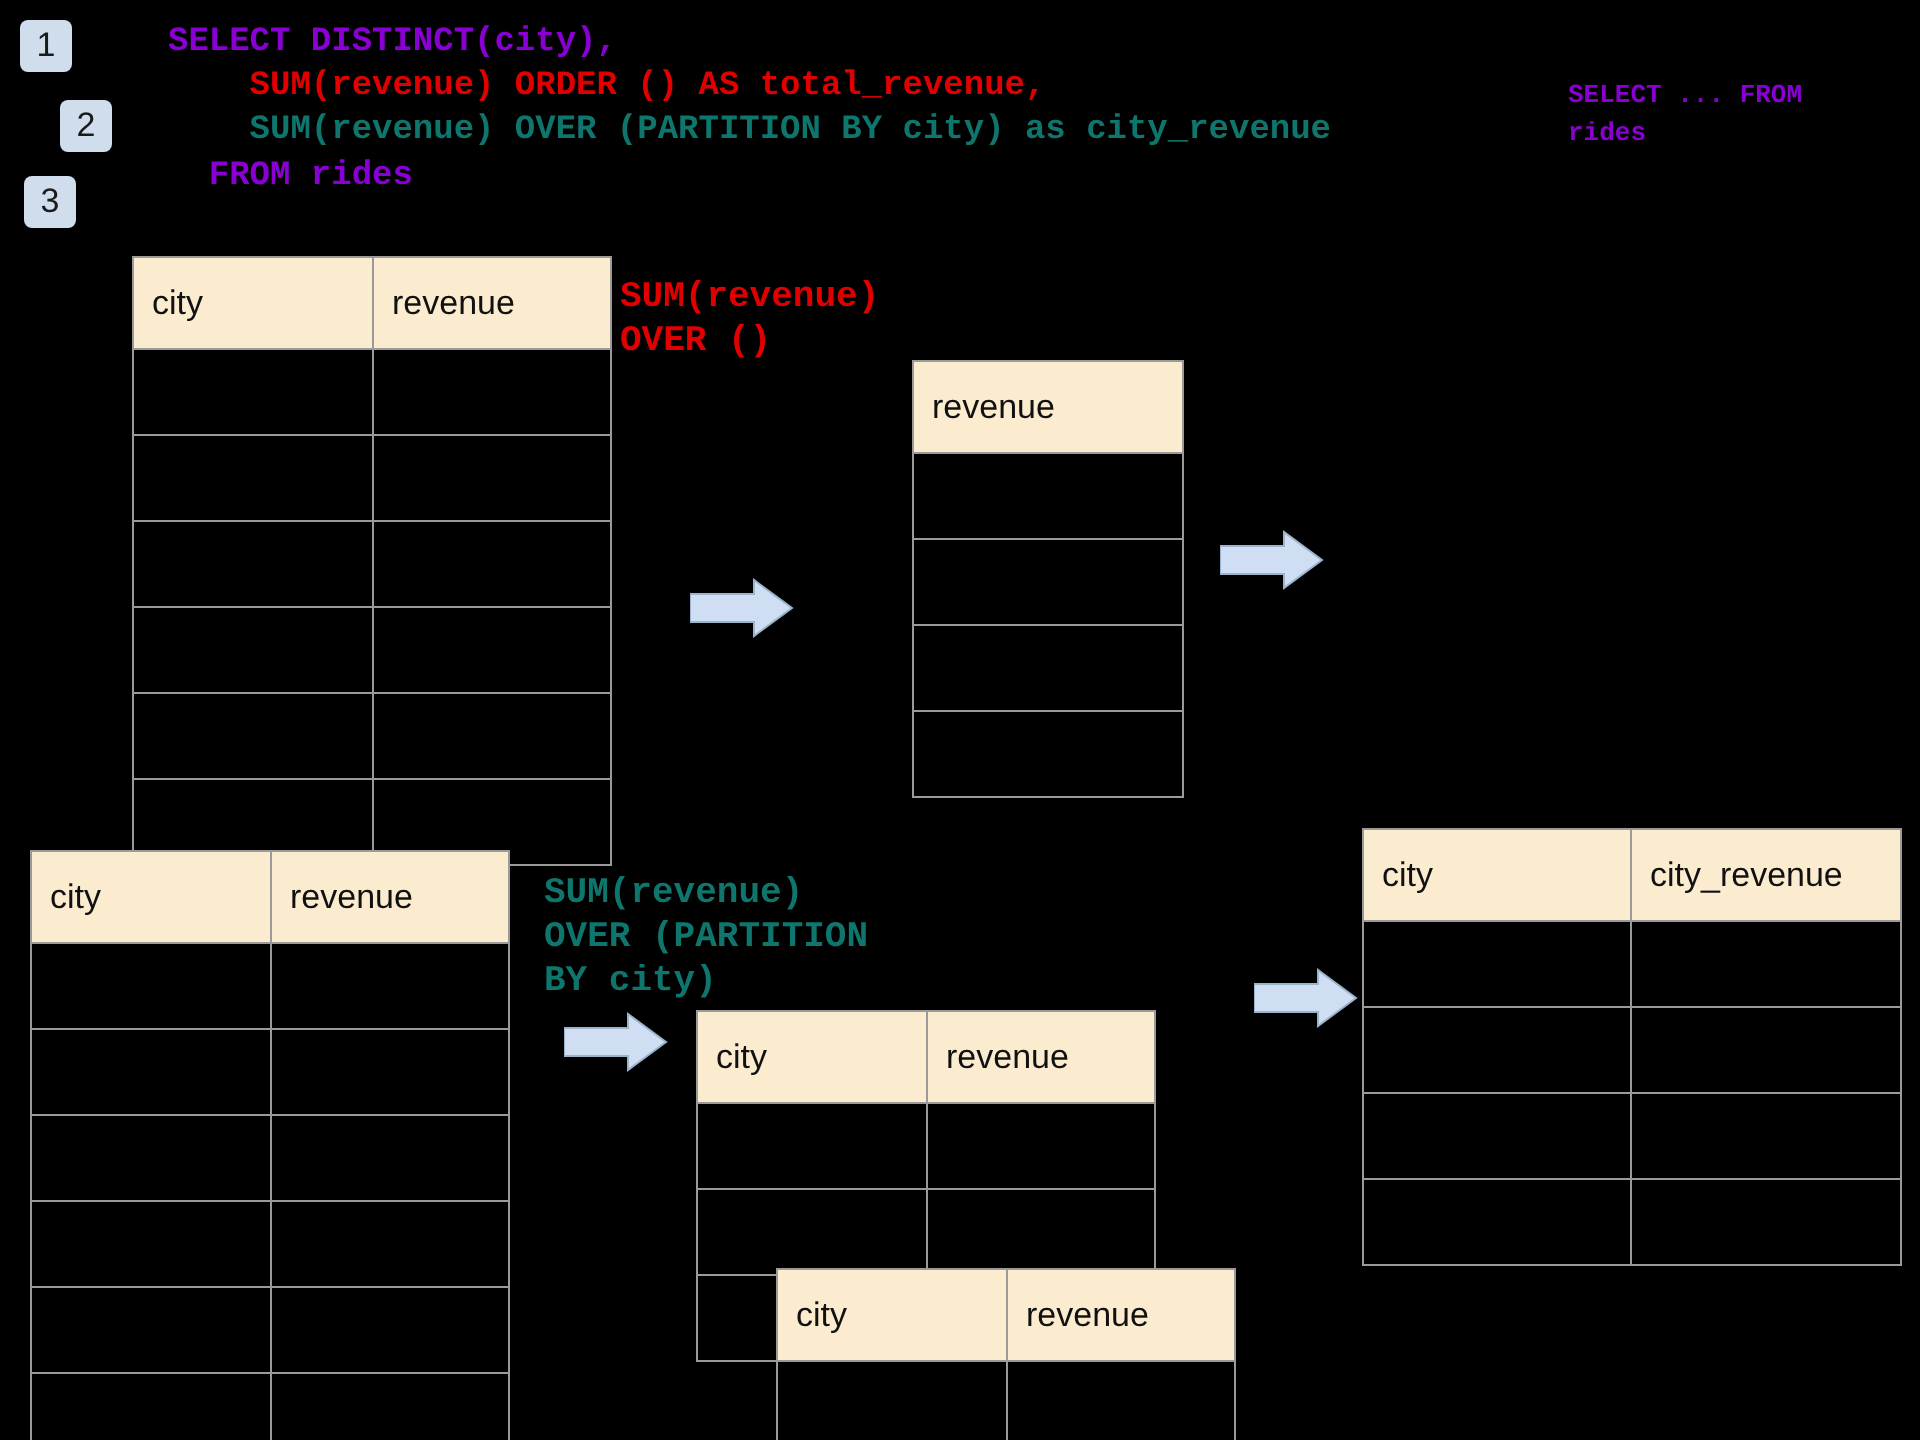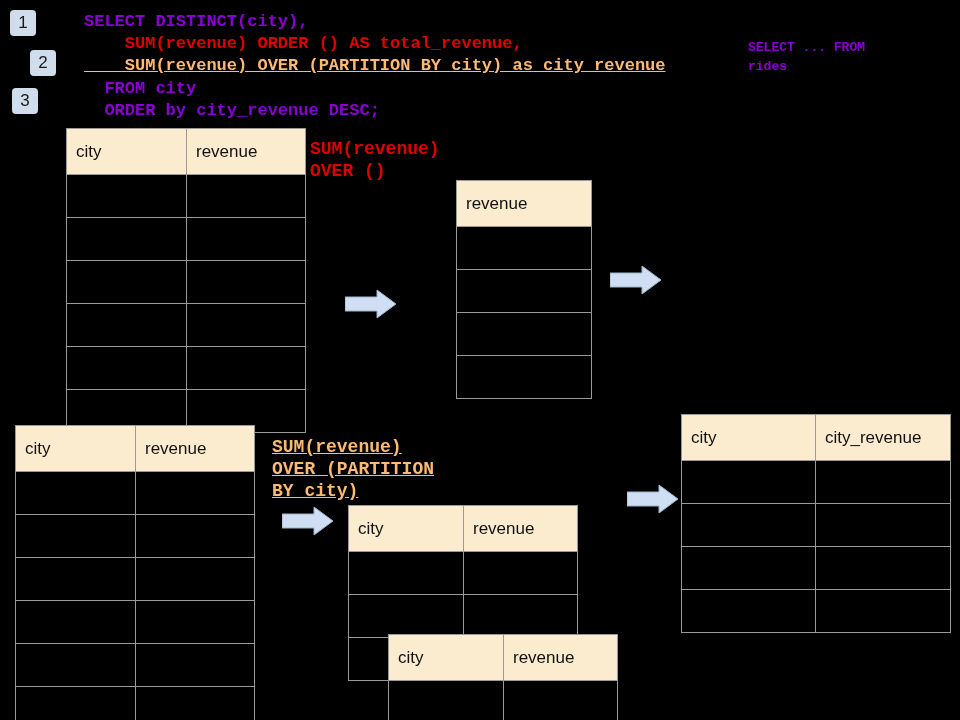--- a/index.html
+++ b/index.html
@@ -35,21 +35,21 @@
     position: absolute;
     font-family: "Liberation Mono", monospace;
     font-size: 17px;
     line-height: 21.5px;
     white-space: pre;
     font-weight: bold;
     letter-spacing: 0px;
   }
   .c-purple { color: #8a00d4; }
   .c-red    { color: #e00000; }
-  .c-green  { color: #fdba74; text-decoration: underline; }
+  .c-green  { color: #0f766e; }
 
   
   .anno {
     position: absolute;
     font-family: "Liberation Mono", monospace;
     font-size: 18px;
     line-height: 22px;
     white-space: pre;
     font-weight: bold;
   }
@@ -103,24 +103,23 @@
   <div class="badge" style="left:30px; top:50px;">
     <span>2</span>
   </div>
   <div class="badge" style="left:12px; top:88px;">
     <span>3</span>
   </div>
 
   <div class="code c-purple" style="left:84px; top:11px;">SELECT DISTINCT(city),</div>
   <div class="code c-red" style="left:84px; top:33px;">    SUM(revenue) ORDER () AS total_revenue,</div>
   <div class="code c-green" style="left:84px; top:55px;">    SUM(revenue) OVER (PARTITION BY city) as city_revenue</div>
-  <div class="code c-purple" style="left:84px; top:78px;">  FROM city</div>
-  <div class="code c-purple" style="left:84px; top:100px;">  ORDER by city_revenue DESC;</div>
-
-  <div class="anno small c-purple" style="left:748px; top:38px;">SELECT ... FROM
+  <div class="code c-purple" style="left:84px; top:78px;">  FROM rides</div>
+
+  <div class="anno small c-purple" style="left:784px; top:38px;">SELECT ... FROM
 rides</div>
 
   <div class="anno c-red" style="left:310px; top:138px;">SUM(revenue)
 OVER ()</div>
 
   <div class="anno c-green" style="left:272px; top:436px;">SUM(revenue)
 OVER (PARTITION
 BY city)</div>
 
   <table class="tbl" style="left:66px; top:128px; width:239px;">

